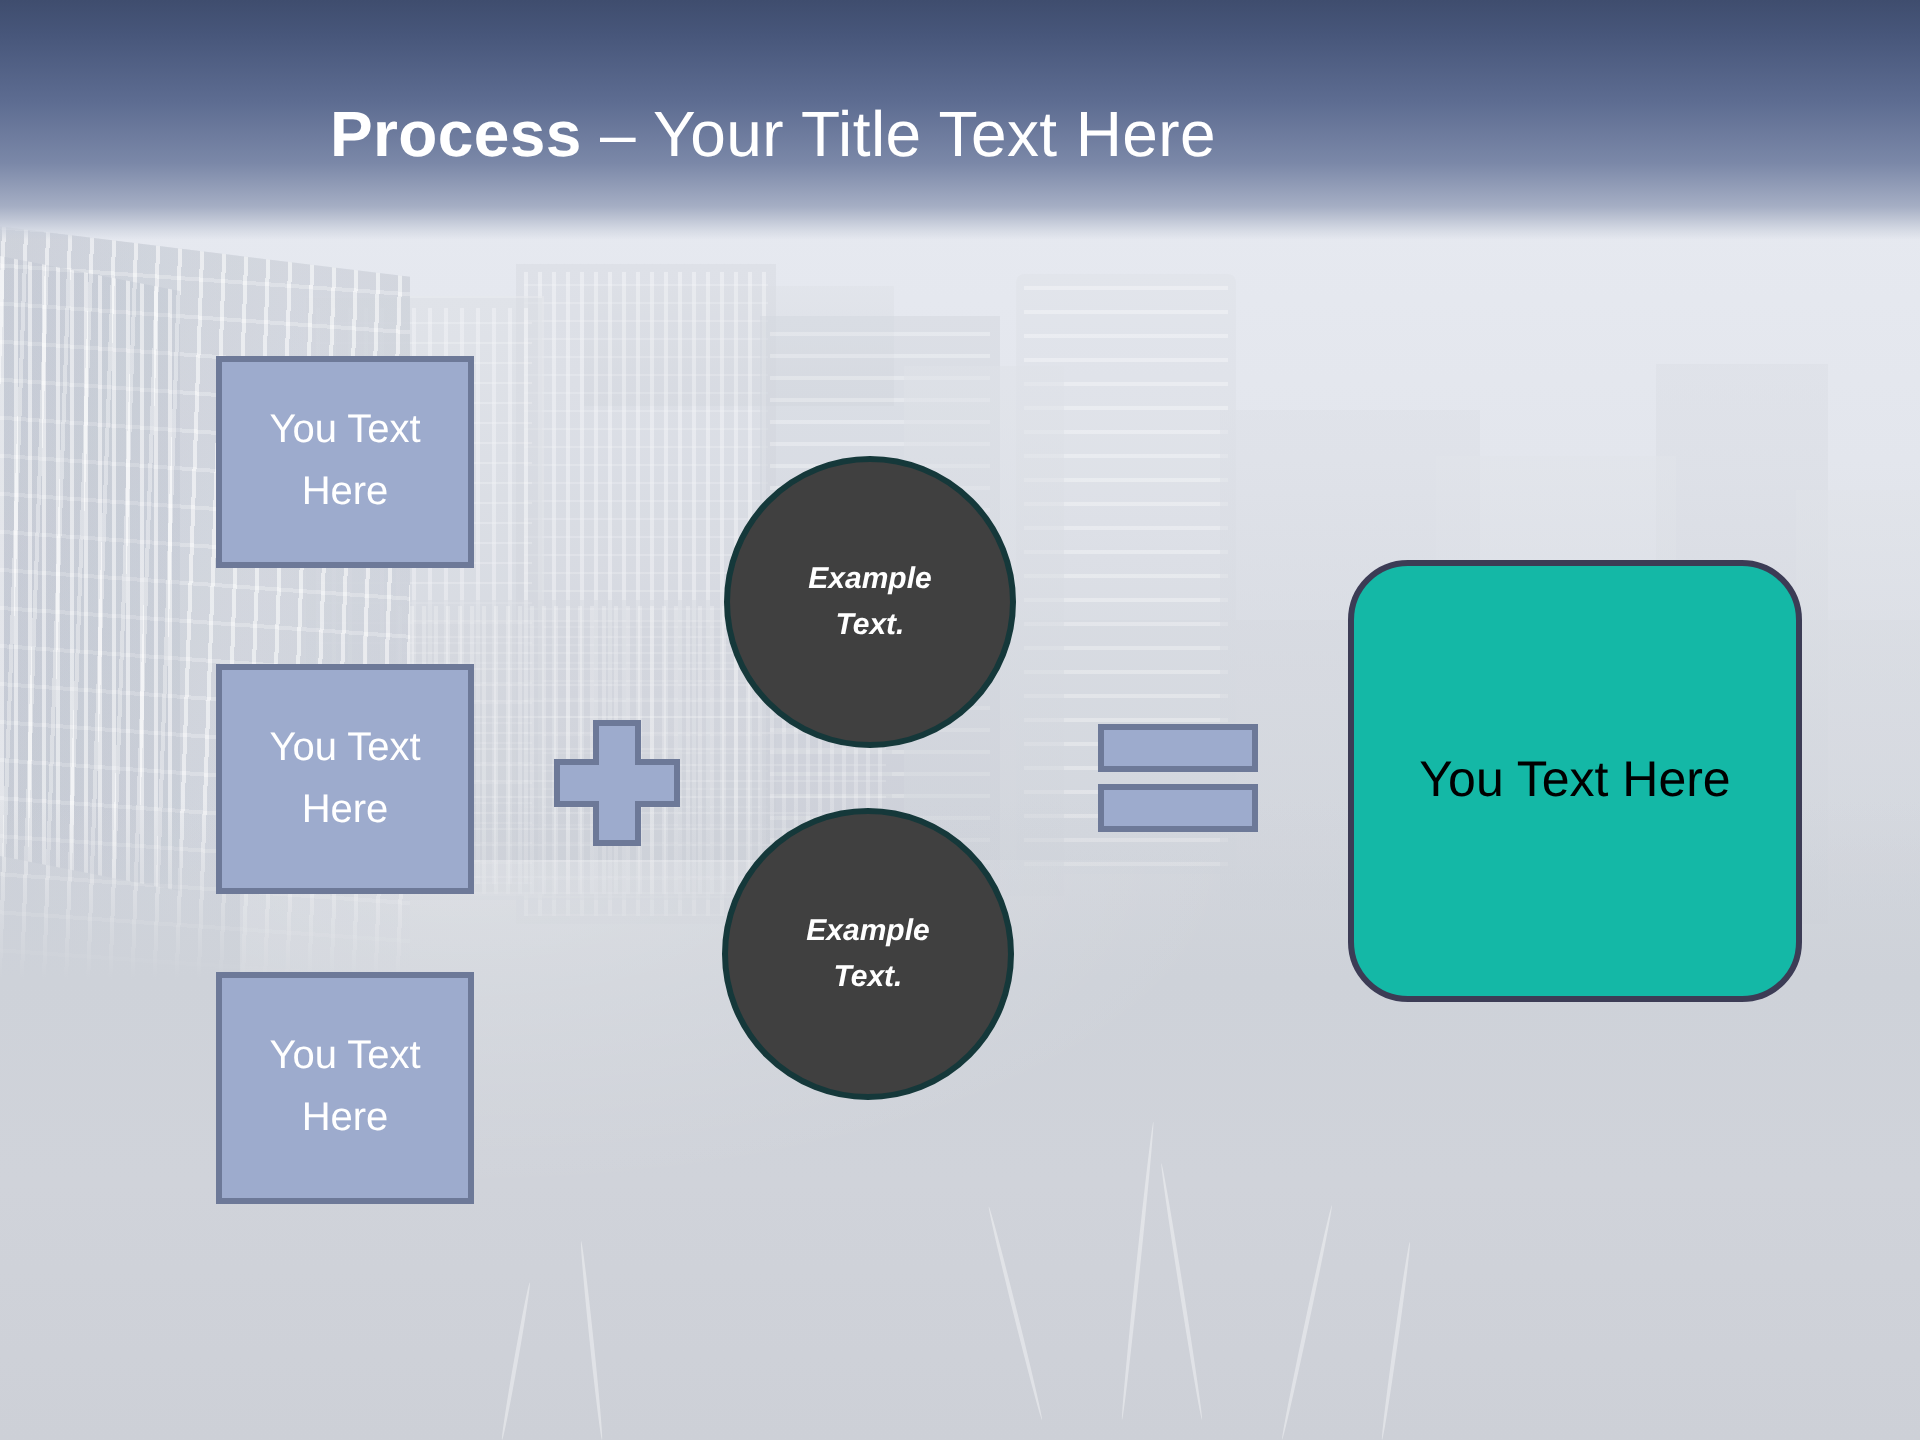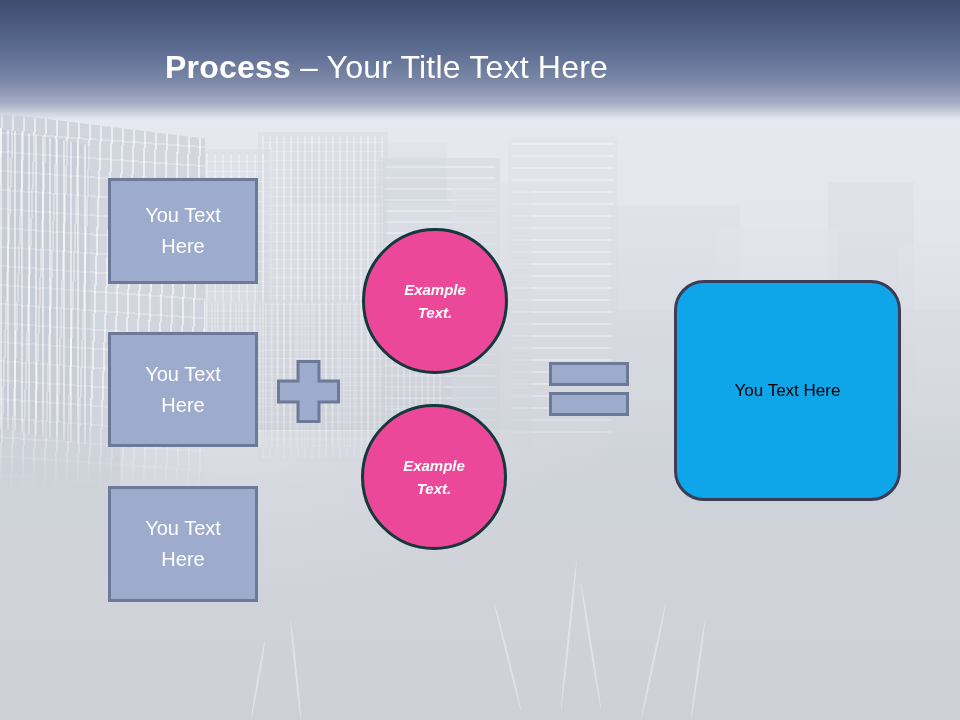--- a/index.html
+++ b/index.html
@@ -122,21 +122,21 @@
     line-height: 38px;
     letter-spacing: 0.2px;
     white-space: nowrap;
   }
   .title .strong { font-weight: bold; }
   .title .light  { font-weight: normal; }
 
   
   .inbox {
     position: absolute;
-    width: 150px;
+    width: 129px;
     background: #9dabcd;
     border: 3px solid #6d7998;
     box-sizing: border-box;
     color: #ffffff;
     font-size: 20px;
     line-height: 31px;
     display: flex;
     align-items: center;
     justify-content: center;
     text-align: center;
@@ -149,21 +149,21 @@
   .plus {
     position: absolute;
     left: 277px; top: 360px; width: 63px; height: 63px;
   }
   .plus svg { display: block; }
 
   
   .circle {
     position: absolute;
     border-radius: 50%;
-    background: #ec4899;
+    background: #404040;
     border: 3px solid #15383a;
     box-sizing: border-box;
     display: flex;
     align-items: center;
     justify-content: center;
     text-align: center;
     color: #ffffff;
     font-weight: bold;
     font-style: italic;
     font-size: 15px;
@@ -180,29 +180,29 @@
     border: 3px solid #6d7998;
     box-sizing: border-box;
   }
   .eqbar-top { top: 0; }
   .eqbar-bottom { top: 30px; }
 
   
   .result {
     position: absolute;
     left: 674px; top: 280px; width: 227px; height: 221px;
-    background: #0ea5e9;
+    background: #14b8a6;
     border: 3px solid #3c3c55;
     border-radius: 30px;
     box-sizing: border-box;
     display: flex;
     align-items: center;
     justify-content: center;
     color: #000000;
-    font-size: 17px;
+    font-size: 25px;
     text-align: center;
   }
 </style>
 </head>
 <body>
 
 <div id="slide">
 
   <div class="bg-photo">
     <div class="bg-sky"></div>

